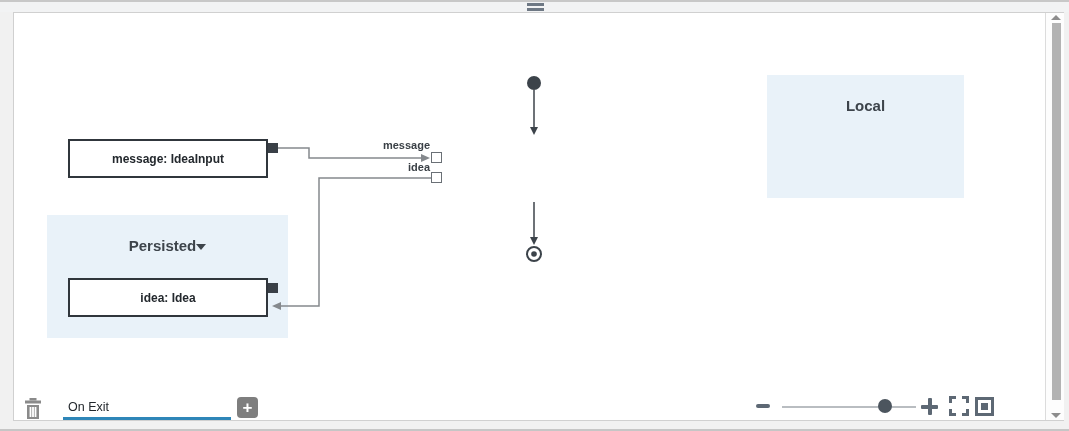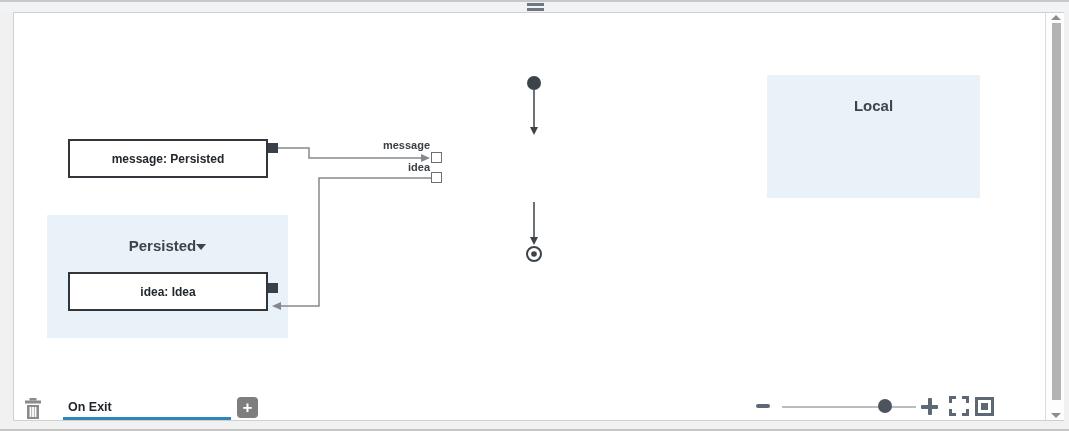--- a/index.html
+++ b/index.html
@@ -22,33 +22,33 @@
   }
 
   
   .panel { position:absolute; background:#e9f2f9; }
   .panel-title {
     position:absolute; top:22px; left:0; width:100%; text-align:center;
     font-size:15px; font-weight:bold; color:#3d444b;
   }
   .panel-message  { left:47px;  top:73px;  width:241px; height:123px; }
   .panel-persisted{ left:47px;  top:213px; width:241px; height:123px; }
-  .panel-local    { left:767px; top:73px;  width:213px; height:123px;padding-left:35px; }
+  .panel-local    { left:767px; top:73px;  width:197px; height:123px;padding-left:35px; }
   .title-row { position:absolute; top:22px; left:0; width:100%; display:flex; justify-content:center; align-items:center; gap:0; cursor:pointer; }
   .title-row .txt { font-size:15px; font-weight:bold; color:#3d444b; }
   .caret-down { width:0; height:0; border-left:5px solid transparent; border-right:5px solid transparent; border-top:6px solid #3d444b; margin-top:2px; }
 
   
   .var-box {
     position:absolute; width:200px; height:39px; background:#fff;
     border:2px solid #30363c; display:flex; align-items:center; justify-content:center;
     font-size:12px; font-weight:bold; color:#23282d; cursor:pointer;
   }
   .var-message { left:68px; top:137px; }
-  .var-idea    { left:68px; top:270px; }
+  .var-idea    { left:68px; top:276px; }
   .var-connector { position:absolute; width:10px; height:10px; background:#3a4047; }
   .conn-message { left:268px; top:141px; }
   .conn-idea    { left:268px; top:281px; }
 
   
   .map-node {
     position:absolute; left:445px; top:135px; width:178px; height:63px;
     background:#fff; border:2px solid #1f65d6; border-radius:12px;
     display:flex; align-items:center; justify-content:center;
     font-size:12.5px; font-weight:bold; color:#23282d; cursor:pointer;
@@ -61,21 +61,21 @@
   .lbl-idea     { left:385px; top:159px; width:45px; }
 
   
   .wires { position:absolute; left:0; top:0; width:1069px; height:431px; pointer-events:none; }
 
   
   .trash-btn { position:absolute; left:24px; top:396px; width:18px; height:21px; cursor:pointer; }
   .tab-input-wrap { position:absolute; left:63px; top:394px; width:168px; height:24px; cursor:text; }
   .tab-input {
     width:100%; height:100%; border:none; outline:none; background:transparent;
-    font-family:"Liberation Sans", sans-serif; font-size:12.5px; font-weight:bold; color:#22272c; padding-left:5px;
+    font-family:"Liberation Sans", sans-serif; font-size:12.5px; font-weight:normal; color:#22272c; padding-left:5px;
     border-bottom:3px solid #2e86b8;
   }
   .add-tab-btn {
     position:absolute; left:237px; top:395px; width:21px; height:21px;
     background:#7e7e7e; border:none; border-radius:4px; color:#fff;
     font-size:17px; font-weight:bold; line-height:19px; text-align:center; cursor:pointer;
     font-family:"Liberation Sans", sans-serif;
   }
 
   
@@ -143,21 +143,21 @@
     <g>
       <polyline points="277,146 309,146 309,156 421,156" fill="none" stroke="#85898d" stroke-width="1.5"></polyline>
       <polygon points="421,152 421,160 430,156" fill="#85898d"></polygon>
     </g>
     <g>
       <polyline points="431,176 319,176 319,304 281,304" fill="none" stroke="#85898d" stroke-width="1.5"></polyline>
       <polygon points="281,300 281,308 272,304" fill="#85898d"></polygon>
     </g>
   </svg>
 
-  <div class="var-box var-message">message: Persisted</div>
+  <div class="var-box var-message">message: IdeaInput</div>
   <div class="var-connector conn-message"></div>
   <div class="var-box var-idea">idea: Idea</div>
   <div class="var-connector conn-idea"></div>
 
   <div class="port port-formdata"></div>
   <div class="port port-idea"></div>
   <div class="port-label lbl-formdata">message</div>
   <div class="port-label lbl-idea">idea</div>
 
   <div class="trash-btn">

